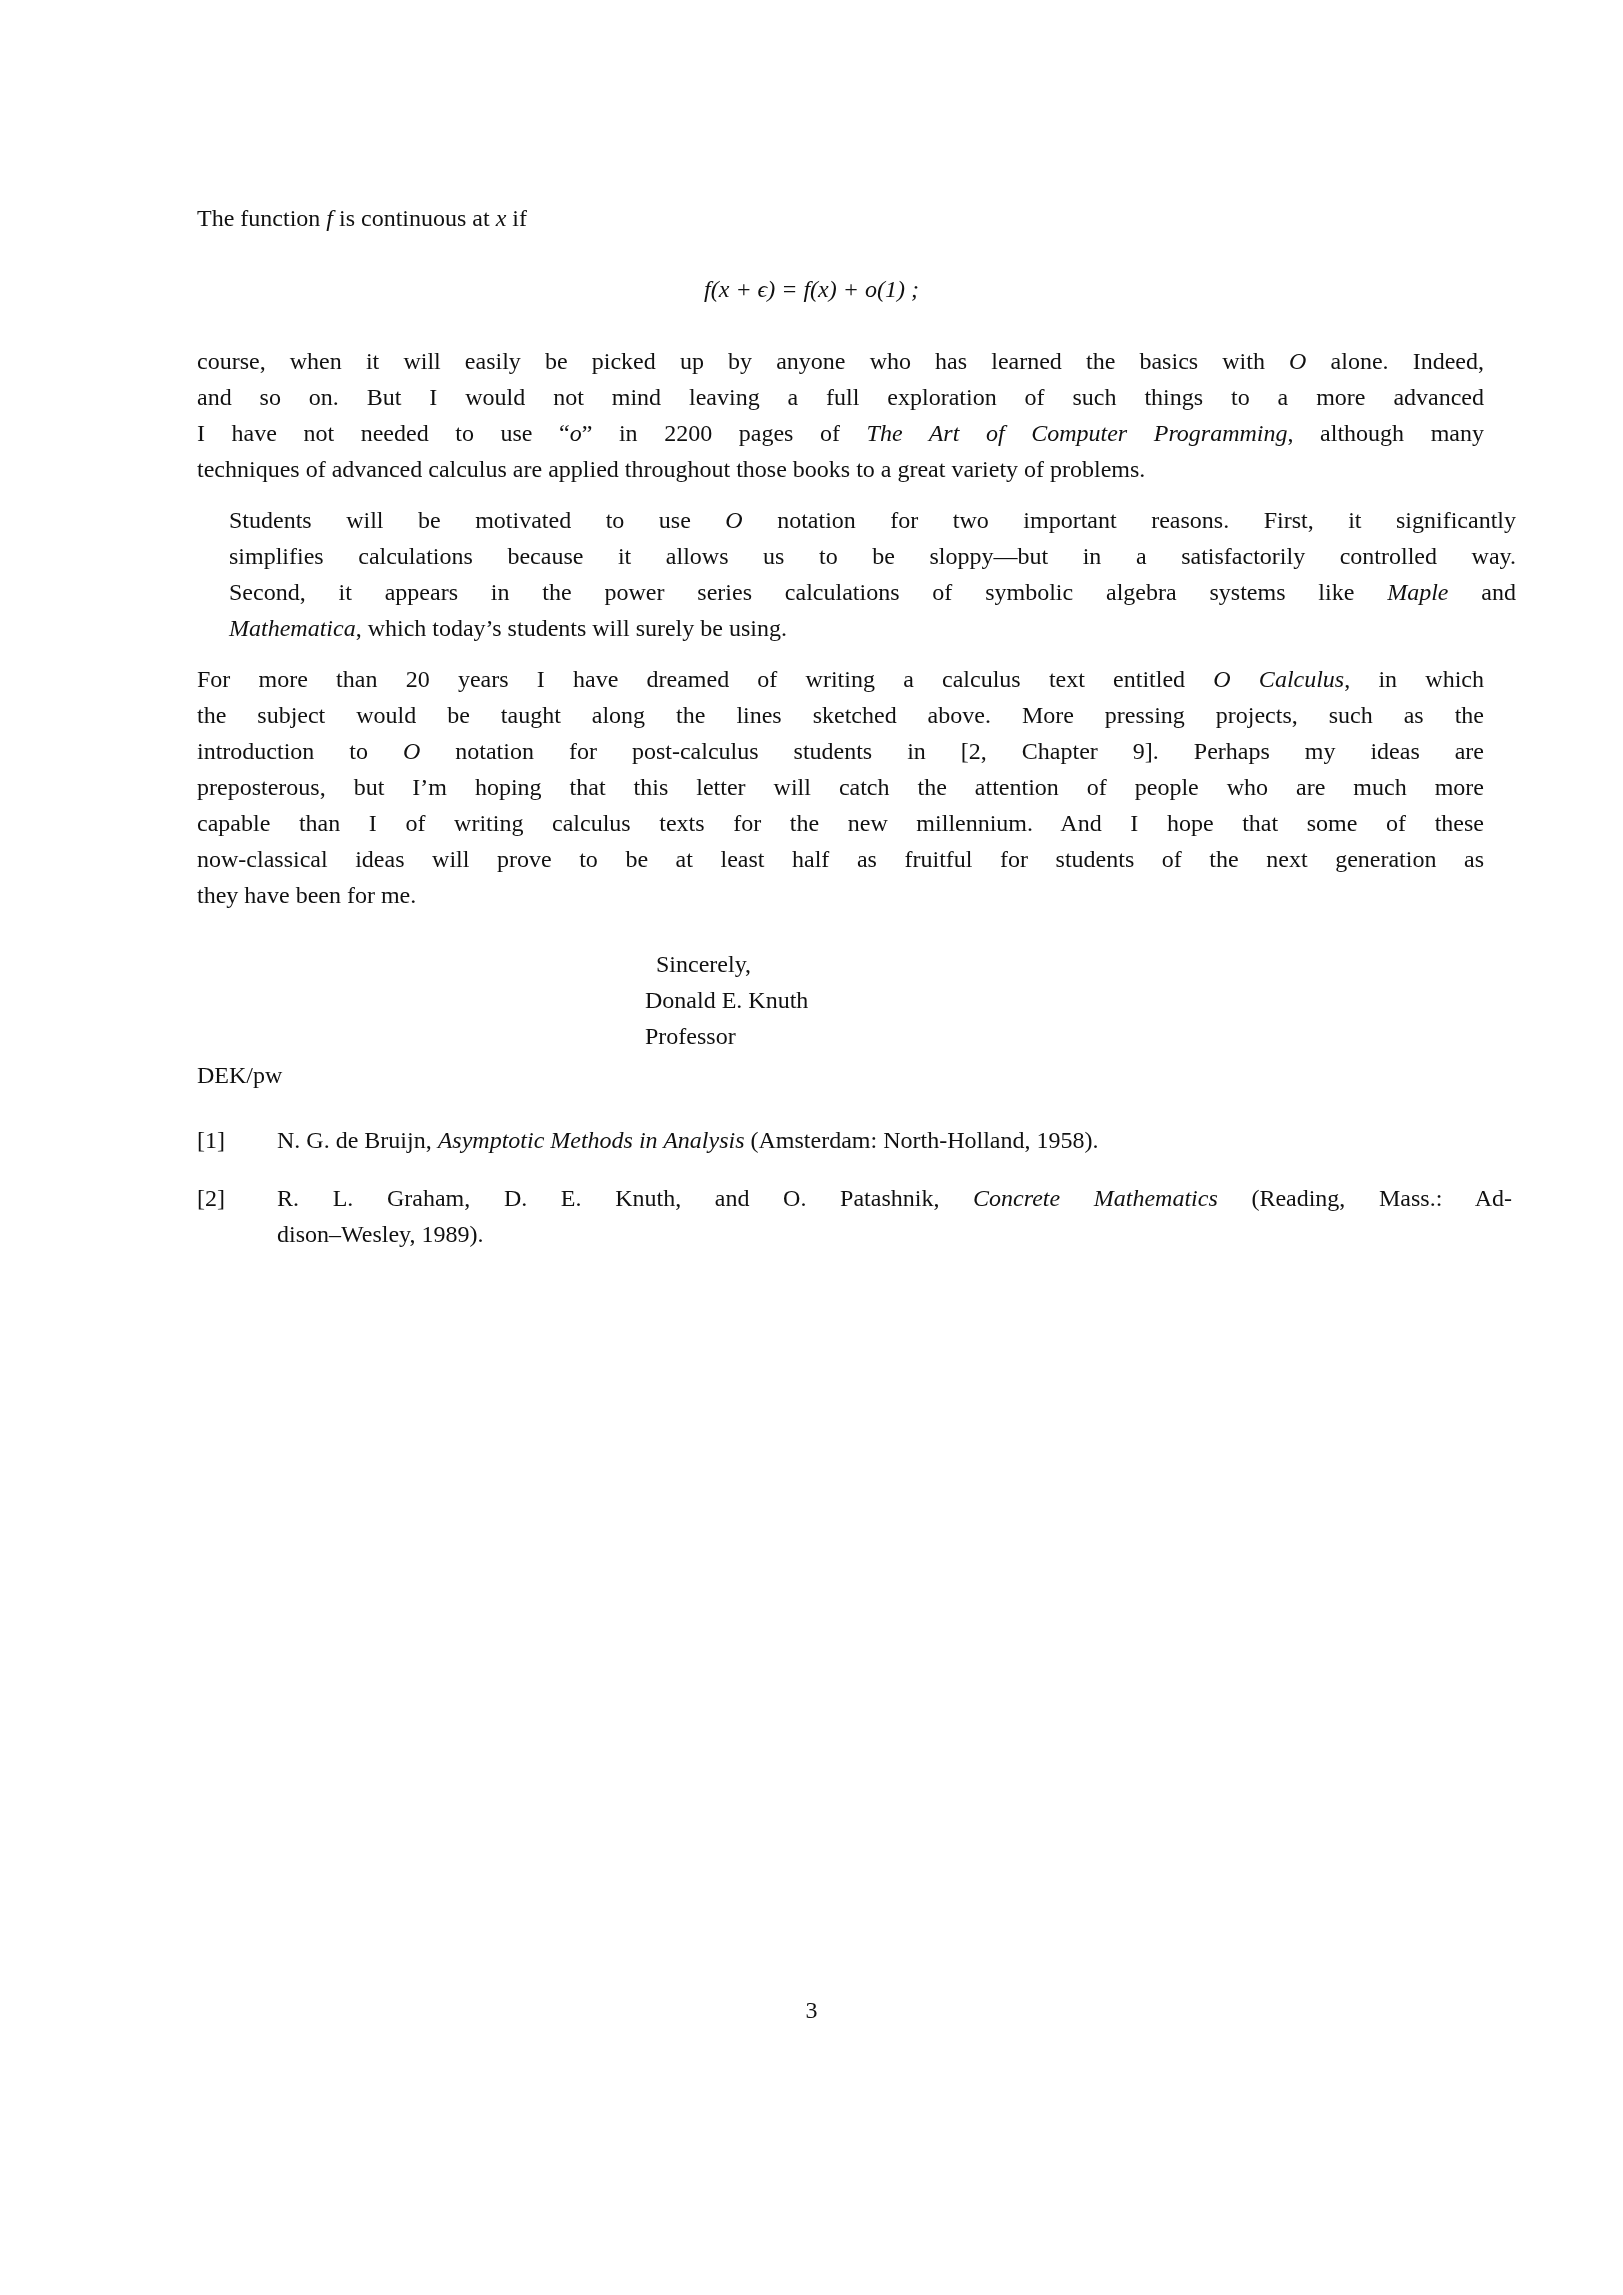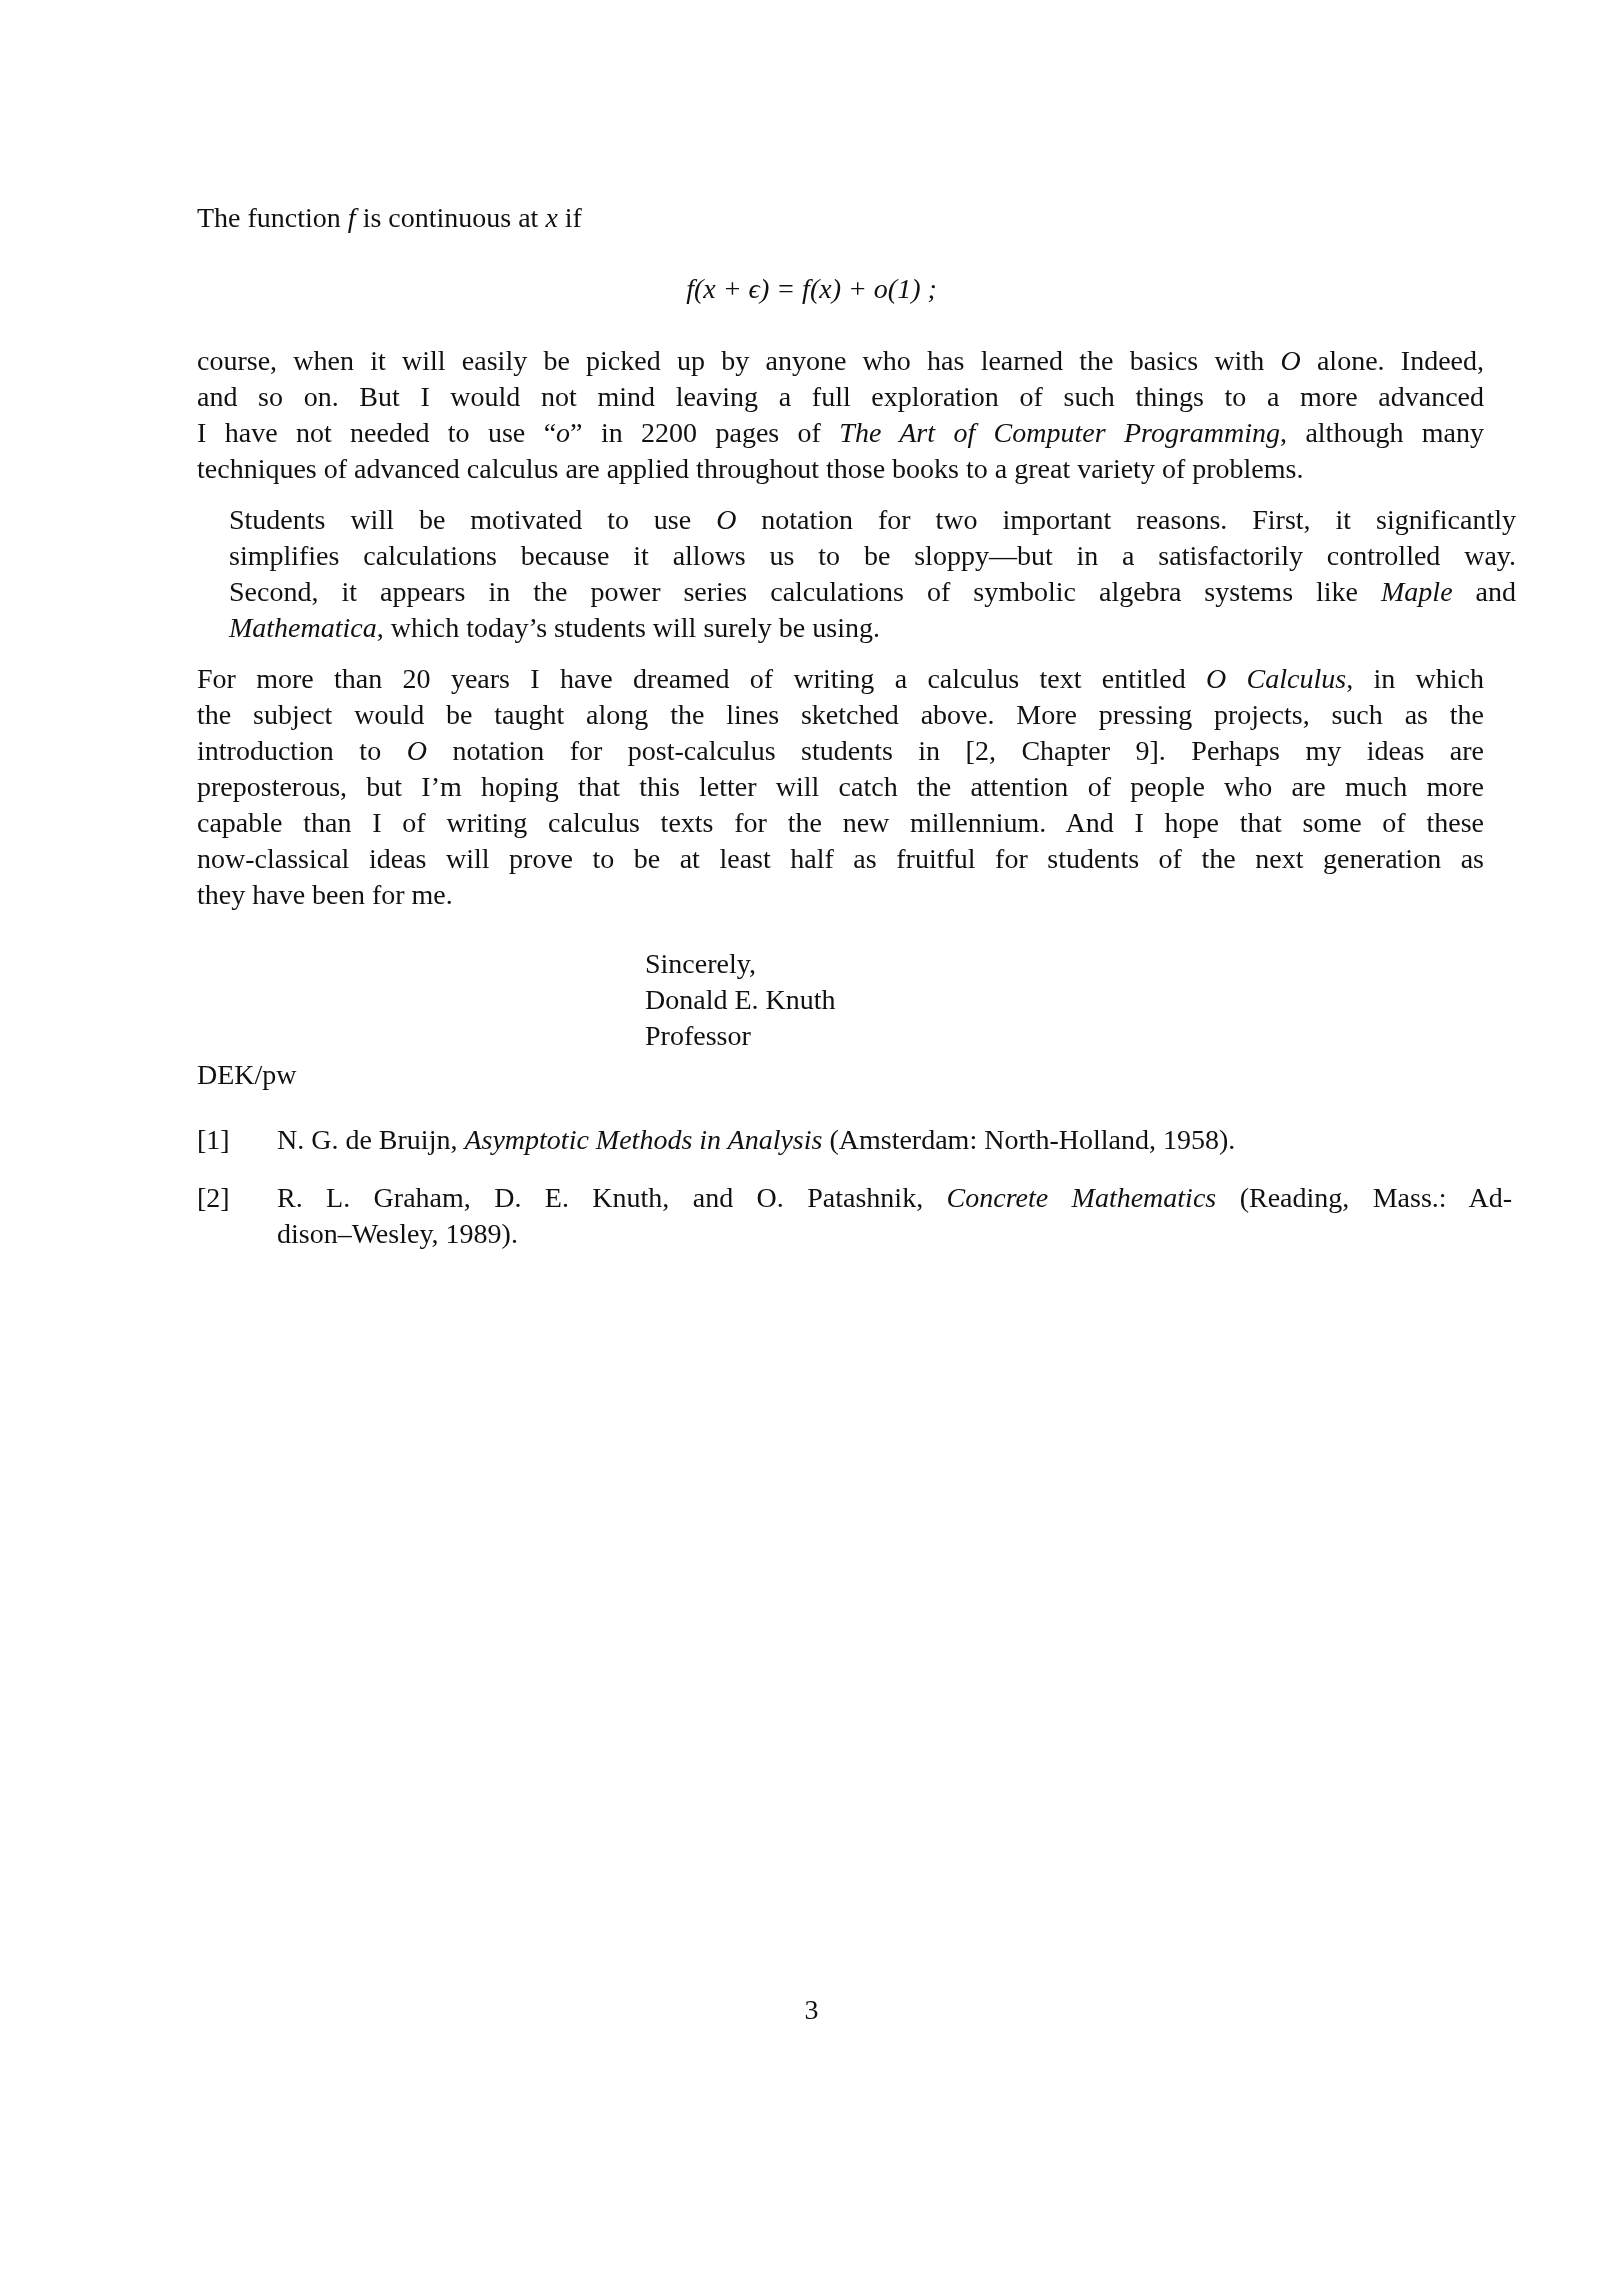--- a/index.html
+++ b/index.html
@@ -1,21 +1,21 @@
 <!DOCTYPE html>
 <html style="font-size:13px"><head>
 <meta charset="utf-8">
 <style>
   html, body { margin: 0; padding: 0; background: #ffffff; }
   body { width: 1623px; height: 2295px; position: relative; overflow: hidden; }
   .page {
     position: absolute; left: 0; top: 0; width: 1623px; height: 2295px;
     font-family: "Liberation Serif", "DejaVu Serif", serif;
     color: #111111;
-    font-size: 28px;
+    font-size: 24px;
     line-height: 36px;
   }
   .text-block { position: absolute; left: 197px; width: 1287px; }
   .just-line { text-align: justify; text-align-last: justify; display: block; }
   .last-line { text-align: left; display: block; }
   i, .it { font-style: italic; }
   .math { font-style: italic; }
   .tex { display: inline-block; }
   .tex .e { position: relative; top: 7.3px; margin-left: -3.2px; margin-right: -2.4px; }
   .equation { position: absolute; left: 0; width: 1623px; top: 271px; text-align: center; }
@@ -56,21 +56,21 @@
   <div class="text-block" style="top:661px;">
     <span class="just-line"><span>For more than 20 years I have dreamed of writing a calculus text entitled </span><i>O Calculus</i><span>, in which</span></span>
     <span class="just-line">the subject would be taught along the lines sketched above. More pressing projects, such as the</span>
     <span class="just-line"><span>introduction to </span><span class="math">O</span><span> notation for post-calculus students in [2, Chapter 9].  Perhaps my ideas are</span></span>
     <span class="just-line">preposterous, but I’m hoping that this letter will catch the attention of people who are much more</span>
     <span class="just-line">capable than I of writing calculus texts for the new millennium.  And I hope that some of these</span>
     <span class="just-line">now-classical ideas will prove to be at least half as fruitful for students of the next generation as</span>
     <span class="last-line">they have been for me.</span>
   </div>
 
-  <div class="sig" style="top:946px;">Sincerely,</div>
+  <div class="sig" style="top:946px;margin-left:11px;">Sincerely,</div>
   <div class="sig" style="top:982px;">Donald E. Knuth</div>
   <div class="sig" style="top:1018px;">Professor</div>
 
   <div class="text-block" style="top:1057px;">DEK/pw</div>
 
   <div class="ref" style="top:1122px;">
     <span class="num">[1]</span>
     <span class="body"><span>N. G. de Bruijn, </span><i>Asymptotic Methods in Analysis</i><span> (Amsterdam: North-Holland, 1958).</span></span>
   </div>
   <div class="ref" style="top:1180px;">

